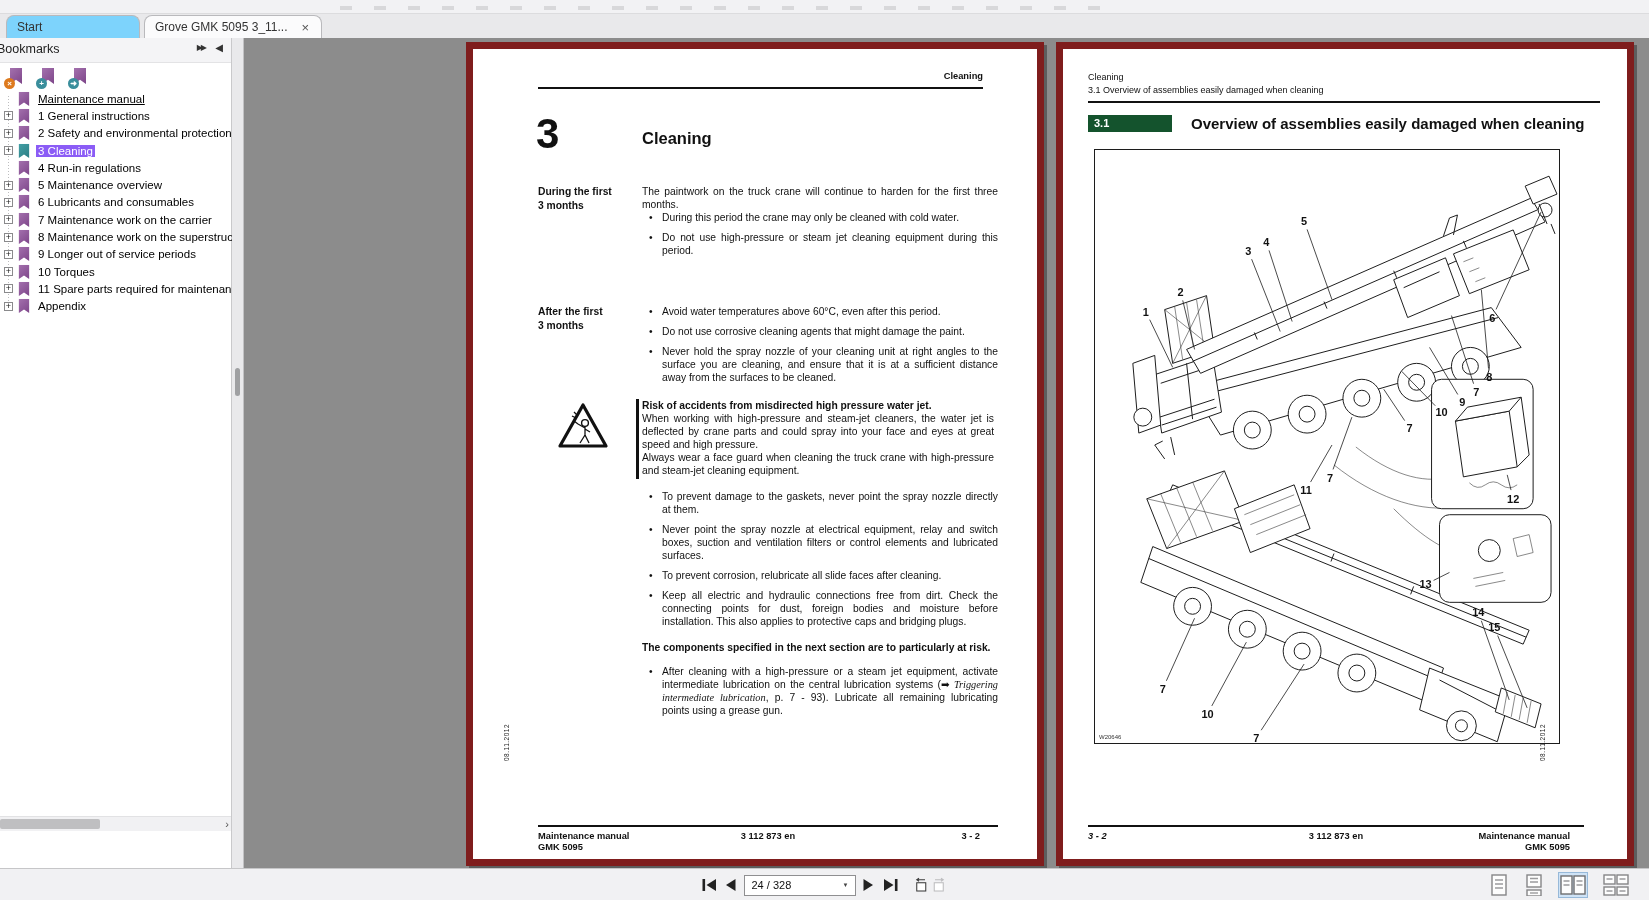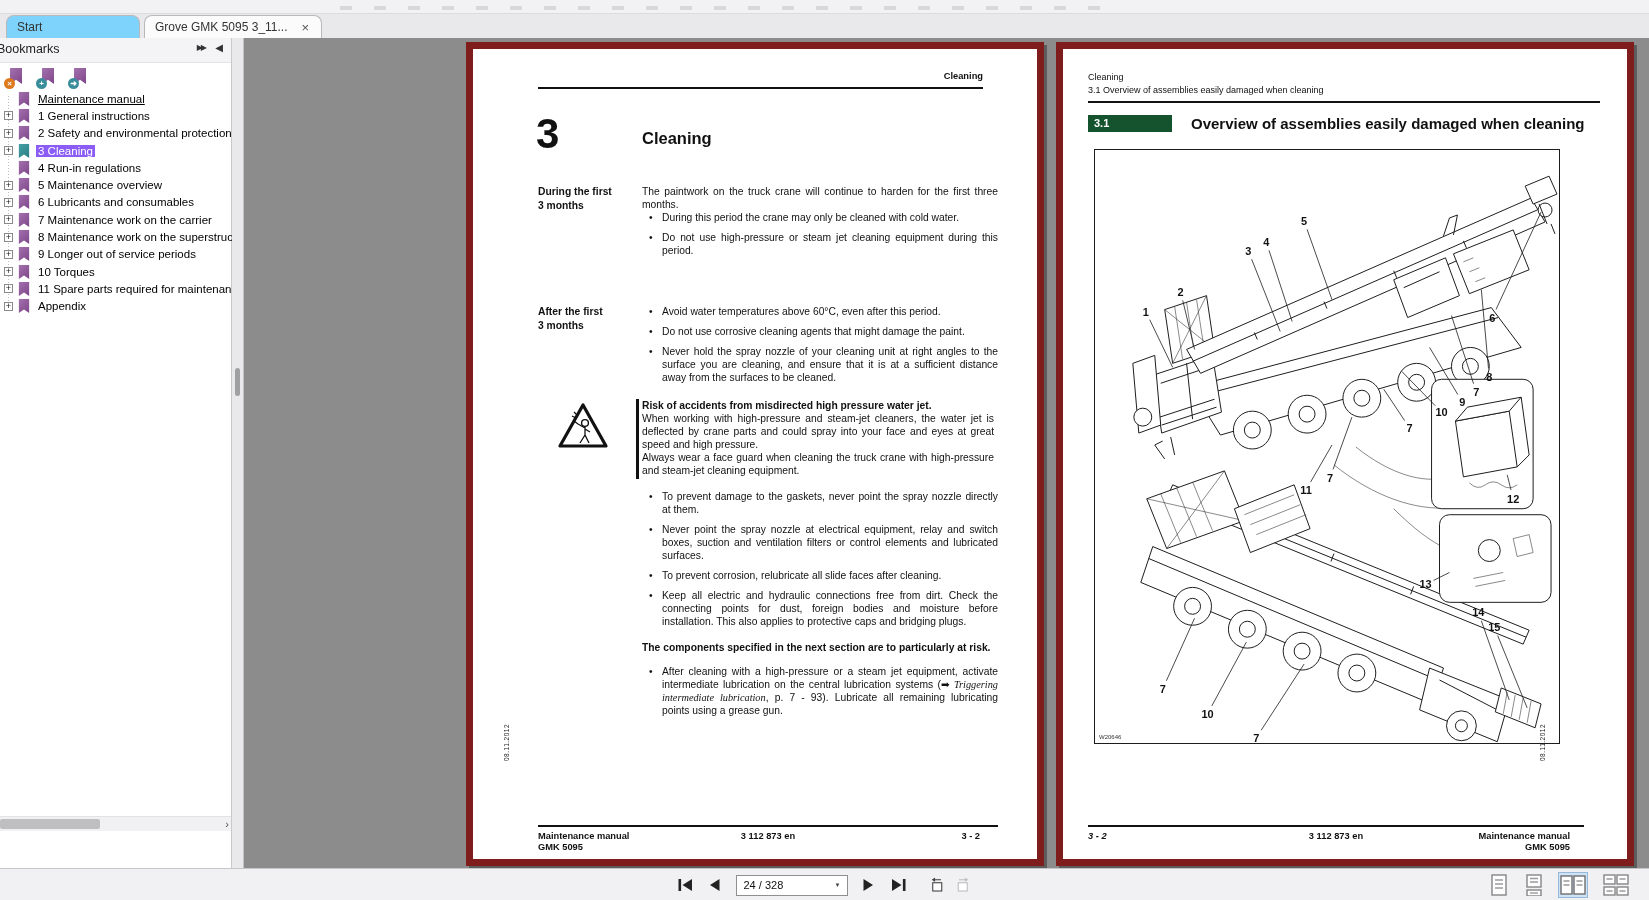--- a/index.html
+++ b/index.html
@@ -102,21 +102,21 @@
   .art{stroke:#1c1c1c;fill:none;stroke-width:1;}
   .artf{stroke:#1c1c1c;fill:#fff;stroke-width:1;}
   .artthin{stroke:#3a3a3a;fill:none;stroke-width:.6;}
   #rp-sidecode{left:476px;top:712px;}
   #rp-rule-bot{left:25px;width:496px;top:776px;}
   #rp-foot-left{position:absolute;left:25px;top:782px;font-style:italic;}
   #rp-foot-center{position:absolute;left:25px;width:496px;top:782px;text-align:center;}
   #rp-foot-right{position:absolute;right:57px;top:782px;text-align:right;}
   
   #bottom-bar{position:absolute;left:0;top:868px;width:1649px;height:32px;background:#f1f1f3;border-top:1px solid #c6c6c8;box-sizing:border-box;}
-  #nav-cluster{position:absolute;left:0;right:0;top:0;height:32px;display:flex;align-items:center;justify-content:center;gap:12px;}
+  #nav-cluster{position:absolute;left:0;right:0;top:0;height:32px;display:flex;align-items:center;justify-content:center;gap:4px;}
   .navbtn{width:18px;height:16px;display:flex;align-items:center;justify-content:center;}
   #page-combo{width:112px;height:21px;border:1px solid #8f8f91;background:#fff;display:flex;align-items:center;box-sizing:border-box;}
   #page-combo .val{font-size:11px;color:#111;padding-left:7px;flex:1;}
   #page-combo .caret{font-size:6px;color:#444;padding-right:6px;}
   #view-cluster{position:absolute;right:18px;top:3px;height:26px;display:flex;align-items:center;gap:13px;}
   .vm{padding:2px;display:flex;align-items:center;justify-content:center;}
   .vm.active{background:#cfe3f6;border:1px solid #97b9d9;padding:1px;}
 </style>
 </head>
 <body>

